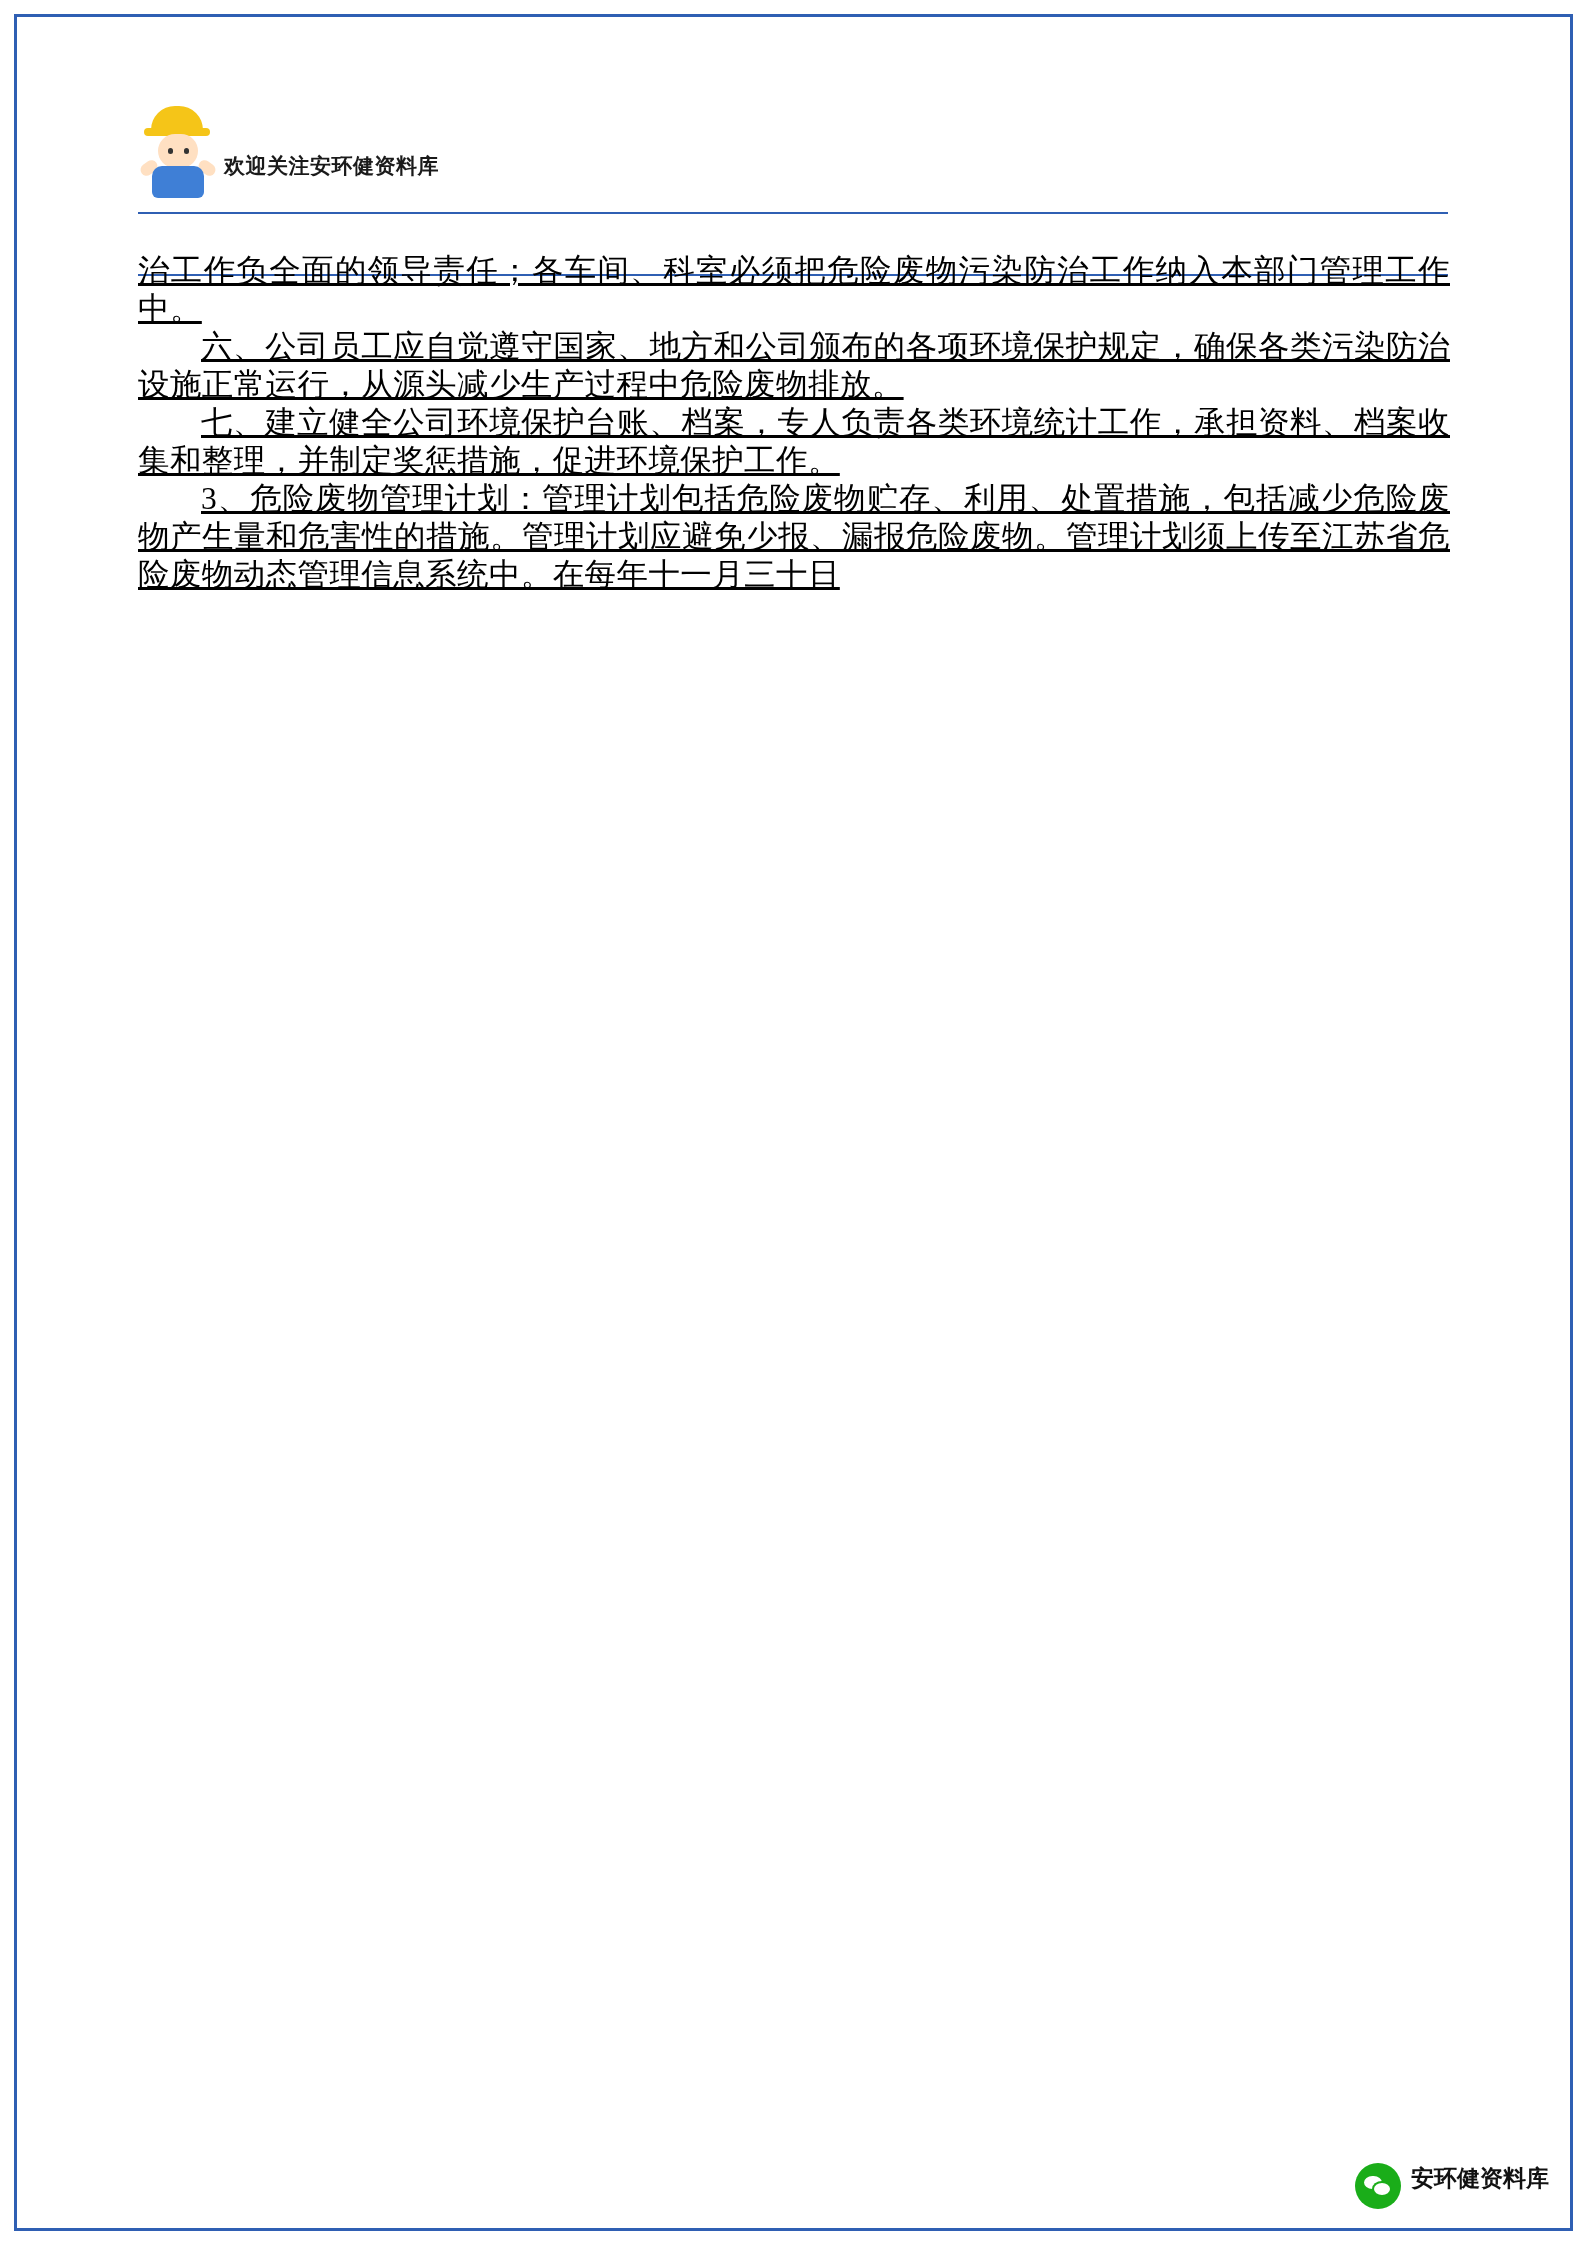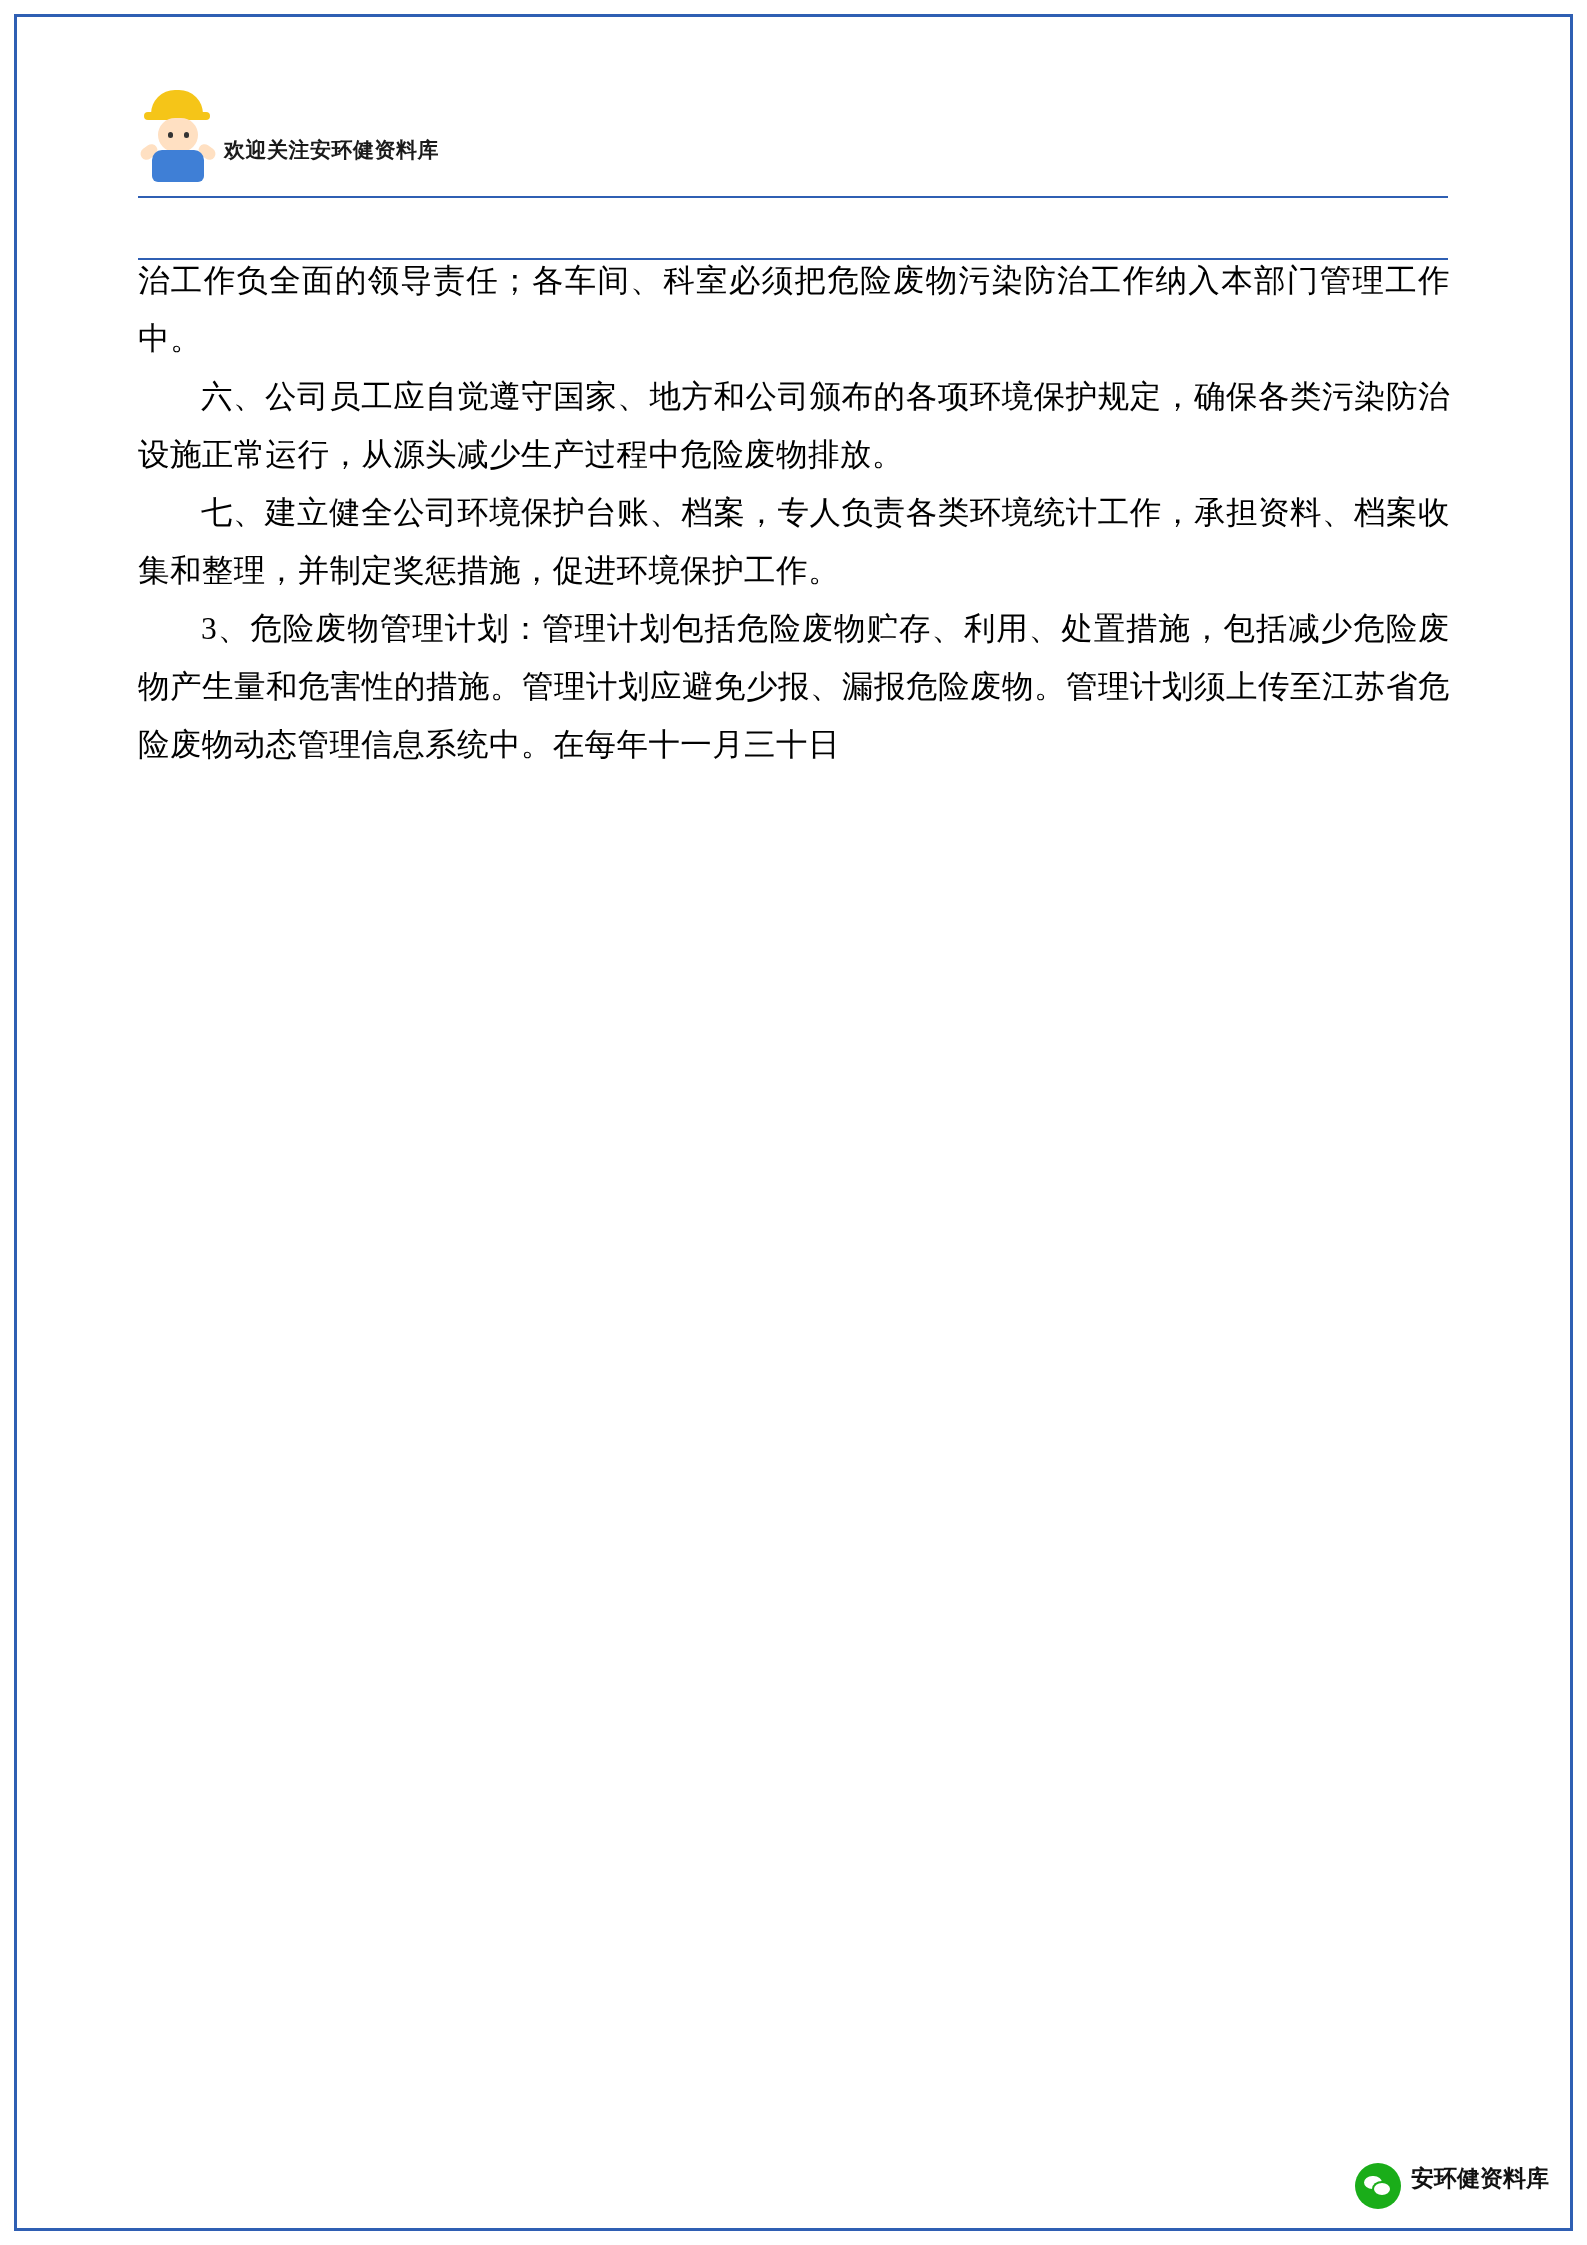--- a/index.html
+++ b/index.html
@@ -31,21 +31,21 @@
     left: 0;
     top: 0;
     width: 1587px;
     height: 2245px;
   }
 
   
   .header {
     position: absolute;
     left: 138px;
-    top: 78px;
+    top: 94px;
     width: 1310px;
     height: 130px;
     text-align: center;
   }
   .header-mascot {
     position: absolute;
     left: 0px;
     top: 10px;
     width: 80px;
     height: 95px;
@@ -80,26 +80,27 @@
 
   
   .doc-body {
     position: absolute;
     left: 138px;
     top: 252px;
     width: 1312px;
   }
   .para {
     font-size: 31.5px;
-    line-height: 58px;
+    line-height: 38px;
     color: #000000;
     text-align: justify;
     text-justify: inter-ideograph;
     margin: 0 0 0 0;
     letter-spacing: 0.4px;
+    text-decoration: underline;
   }
   .para.indent {
     text-indent: 63px;
   }
   .underline-field {
     text-decoration: underline;
     text-underline-offset: 6px;
     padding: 0 6px;
   }
 

